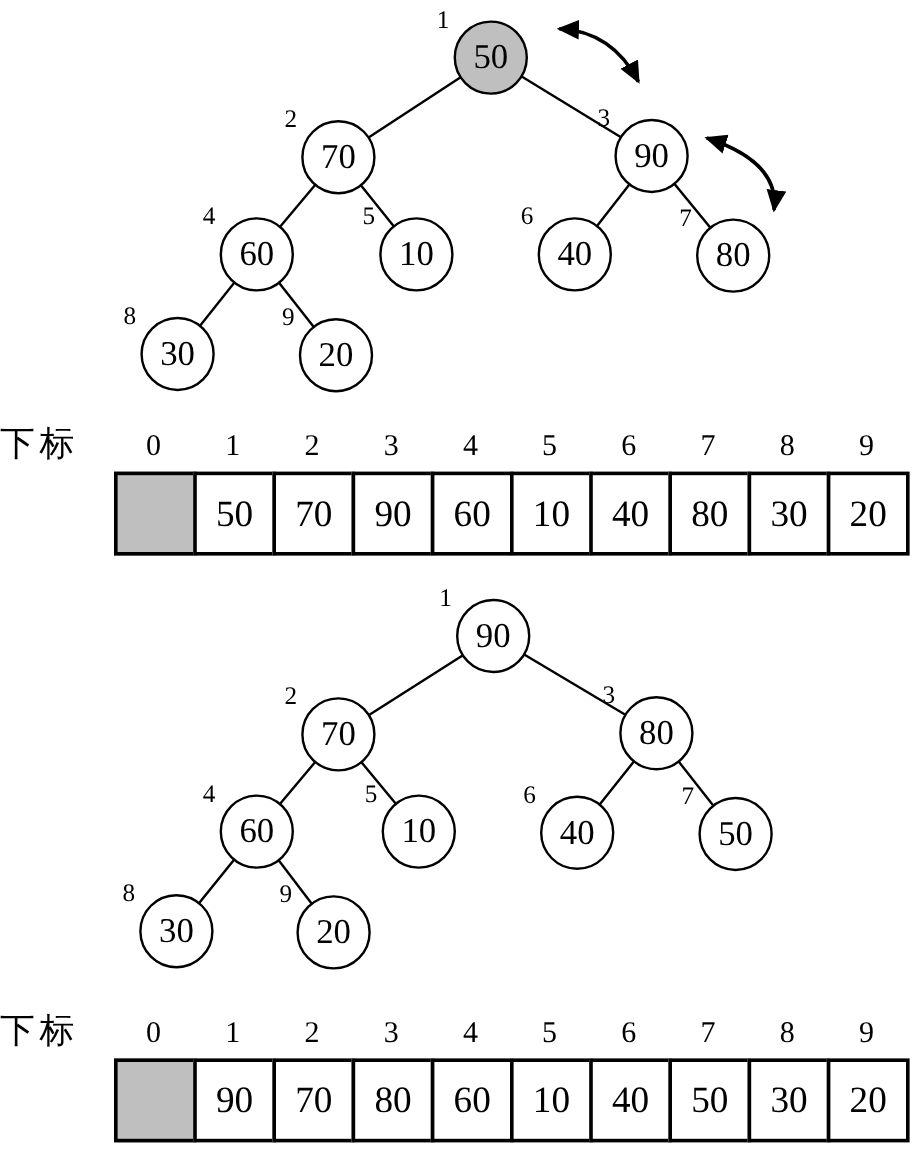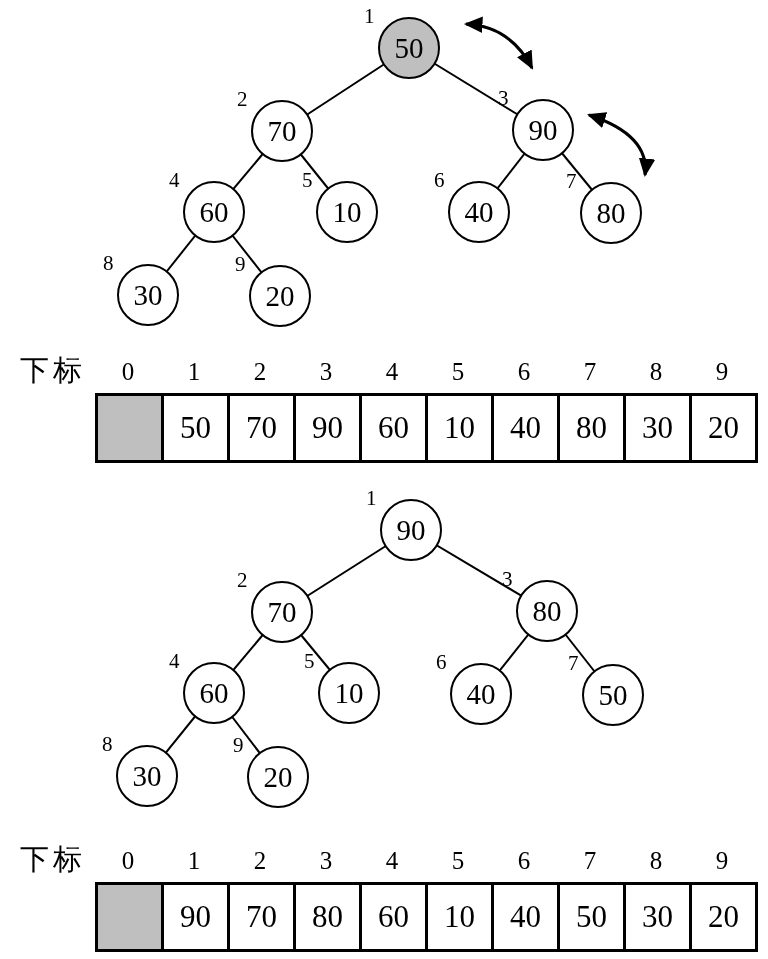--- a/index.html
+++ b/index.html
@@ -24,21 +24,21 @@
     background:#ffffff;
     display:flex; align-items:center; justify-content:center;
   }
   .node.hl { background:#bfbfbf; }
   .nval { font-size:29px; line-height:1; }
   .nidx {
     position:absolute; left:-16px; top:-13px;
     font-size:21px; line-height:1;
   }
   .array-block { position:absolute; left:0; width:768px; height:112px; z-index:2; }
-  .arr-label { position:absolute; left:20px; top:0; font-size:29px; line-height:1; letter-spacing:4px;text-align:center; }
+  .arr-label { position:absolute; left:0; top:0; font-size:29px; line-height:1; letter-spacing:4px;text-align:center; }
   .idx-row { position:absolute; left:95px; top:3px; display:flex; }
   .idx-row .idx { width:66px; text-align:center; font-size:25px; line-height:1; }
   .cell-row { position:absolute; left:95px; top:37px; display:flex; }
   .cell {
     box-sizing:border-box;
     width:69px; height:70px;
     margin-left:-3px;
     border:3px solid #000;
     background:#ffffff;
     display:flex; align-items:center; justify-content:center;

